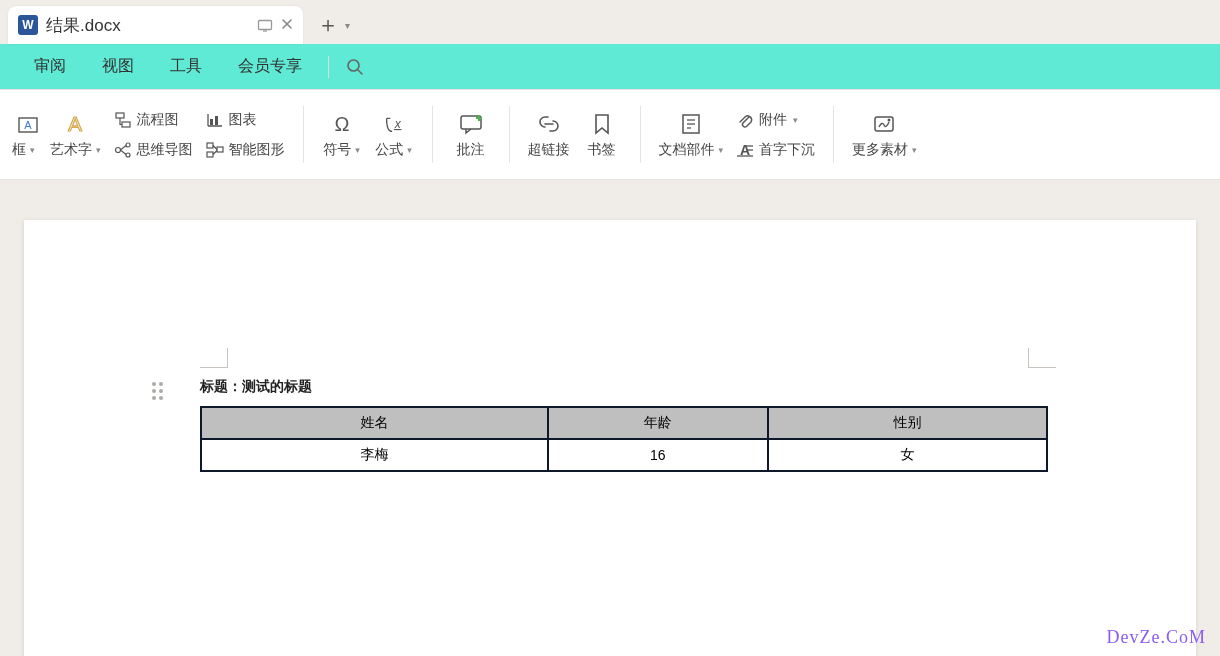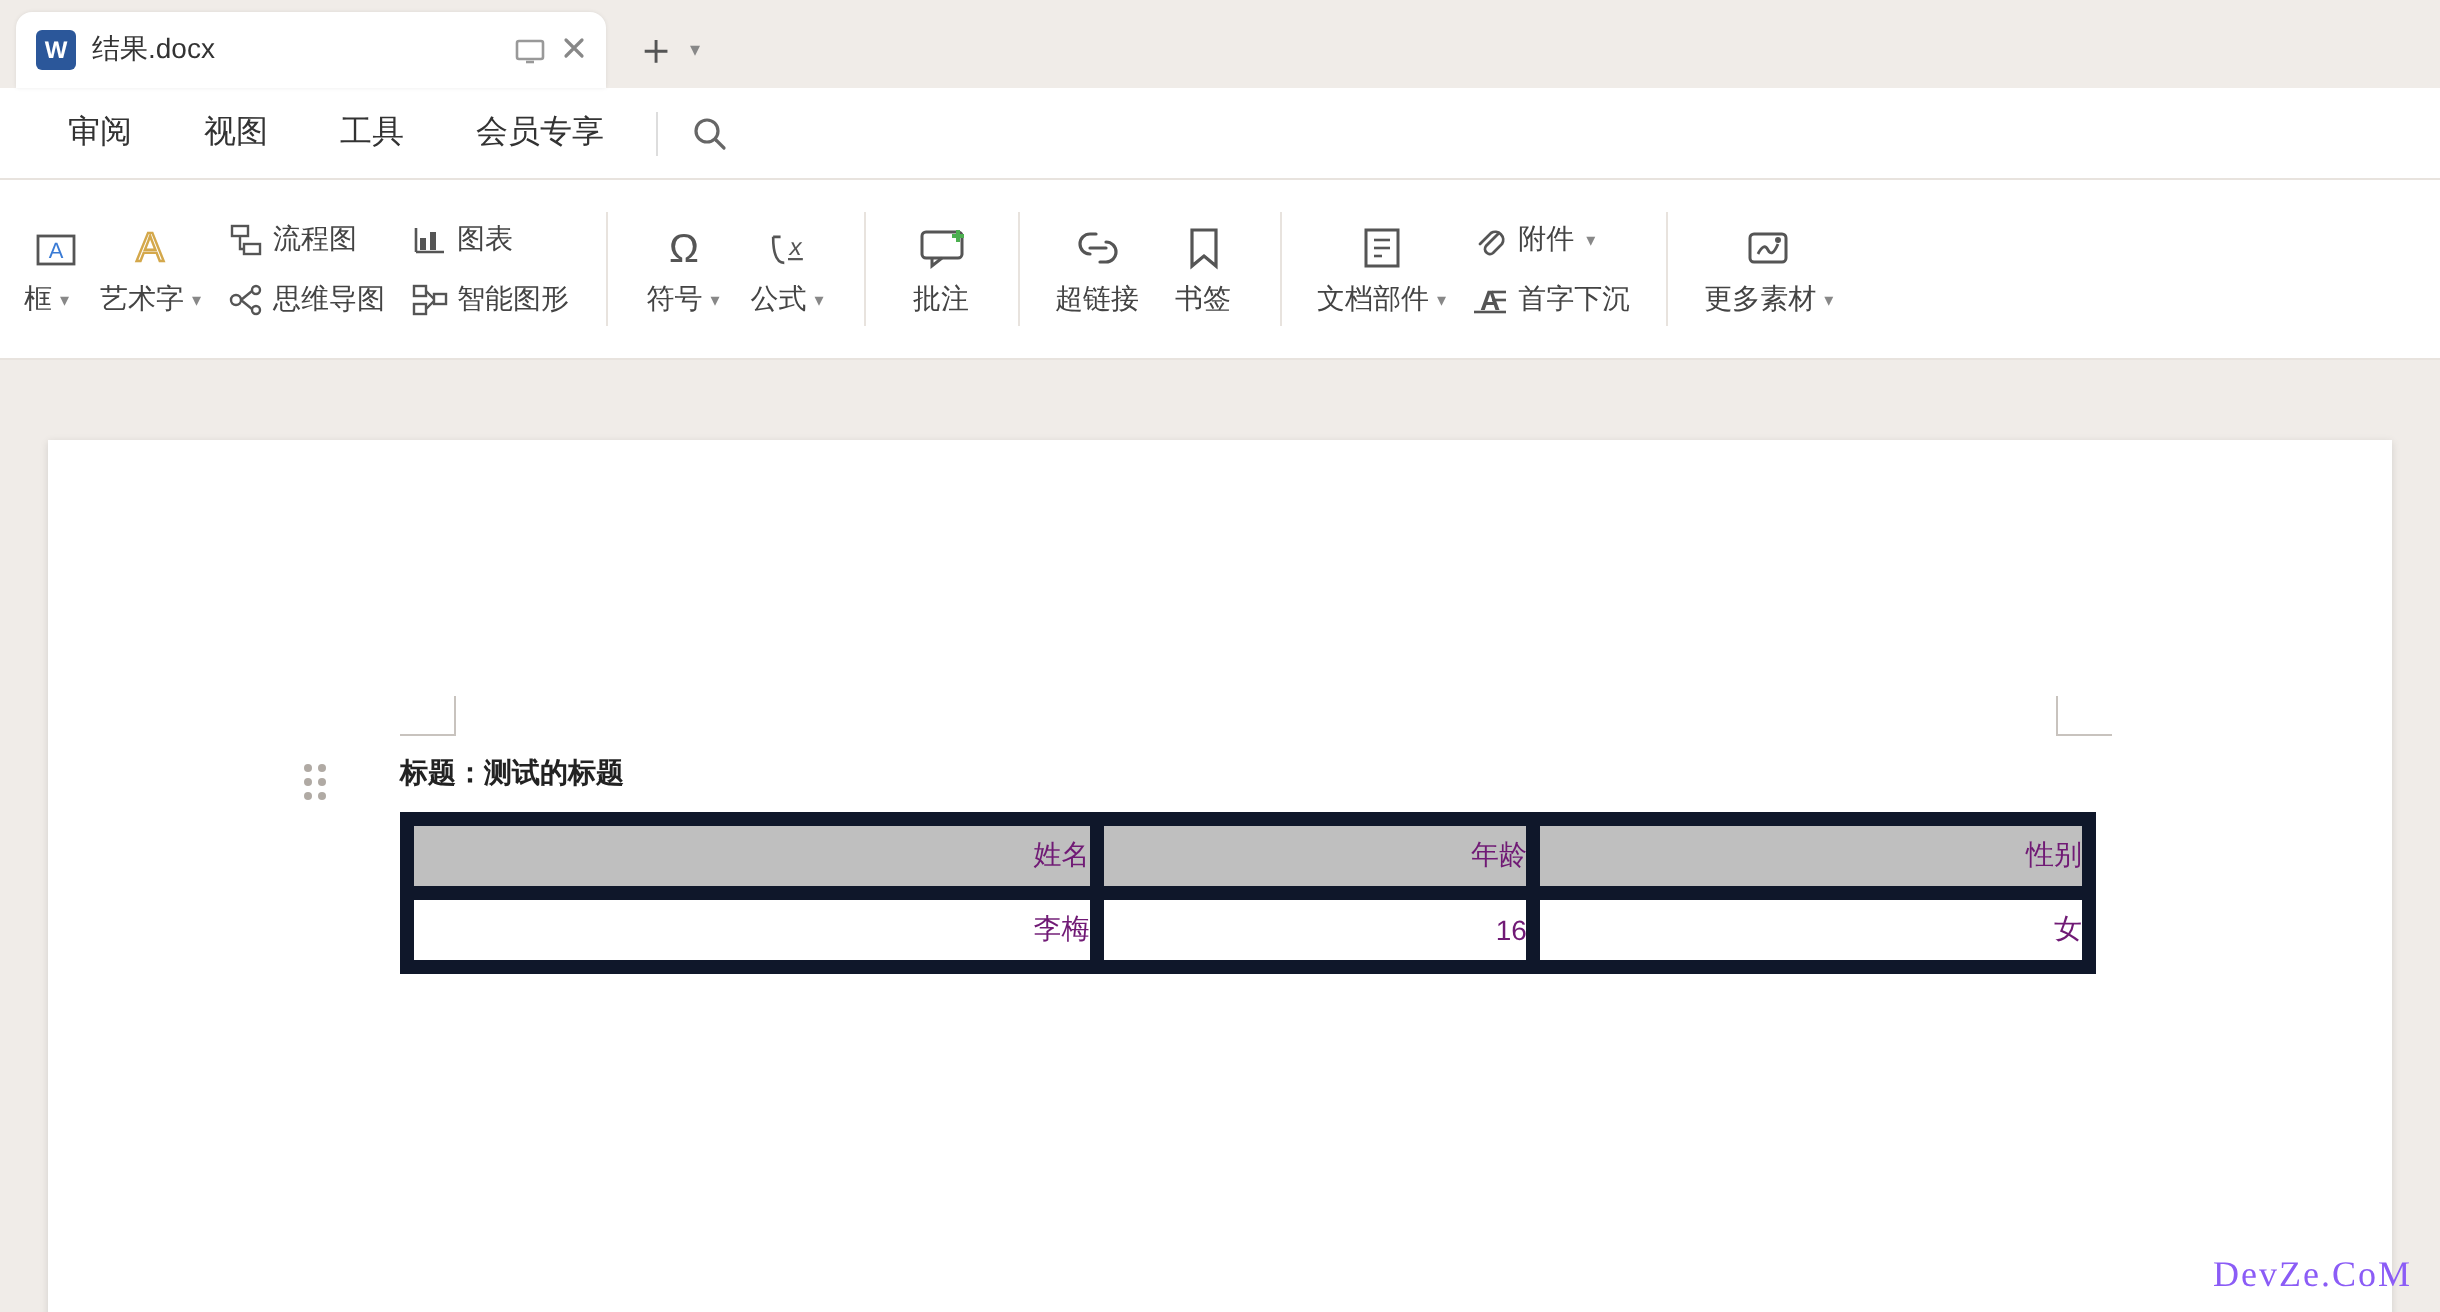--- a/index.html
+++ b/index.html
@@ -35,37 +35,37 @@
       width: 20px; height: 20px;
       background: #2b579a;
       border-radius: 3px;
       display: flex;
       align-items: center;
       justify-content: center;
       color: #fff;
       font-size: 12px;
       font-weight: bold;
     }
-    .tab-title { flex: 1; font-size: 14px; color: #333; }
+    .tab-title { flex: 1; font-size: 17px; color: #333; }
     .tab-actions { display: flex; gap: 8px; }
     .tab-act { color: #888; font-size: 14px; cursor: pointer; }
     .tab-new {
       margin-left: 14px;
       display: flex;
       align-items: center;
       gap: 6px;
       color: #555;
     }
     .plus-icon { font-size: 22px; color: #555; cursor: pointer; }
     .chev-icon { font-size: 10px; color: #888; cursor: pointer; }
 
     
     .menu-bar {
       height: 46px;
-      background: #ffffff;
+      background: #5eead4;
       border-bottom: 1px solid #e8e3de;
       display: flex;
       align-items: center;
       padding: 0 16px;
       text-align: right;
     }
     .menu-item {
       padding: 0 18px;
       font-size: 16px;
       color: #333;
@@ -192,25 +192,25 @@
       font-weight: bold;
       color: #222;
       margin-bottom: 10px;
     }
     table.data {
       width: 100%;
       border-collapse: collapse;
       table-layout: fixed;
     }
     table.data th, table.data td {
-      border: 7px solid #0f172a;
-      text-align: right;
+      border: 2px solid #0f172a;
+      text-align: center;
       font-size: 14px;
       padding: 6px 0;
-      color: #701a75;
+      color: #000000;
       font-weight: normal;
     }
     table.data th {
       background: #bfbfbf;
       font-weight: normal;
     }
     table.data col.c1 { width: 41%; }
     table.data col.c2 { width: 26%; }
     table.data col.c3 { width: 33%; }
 

